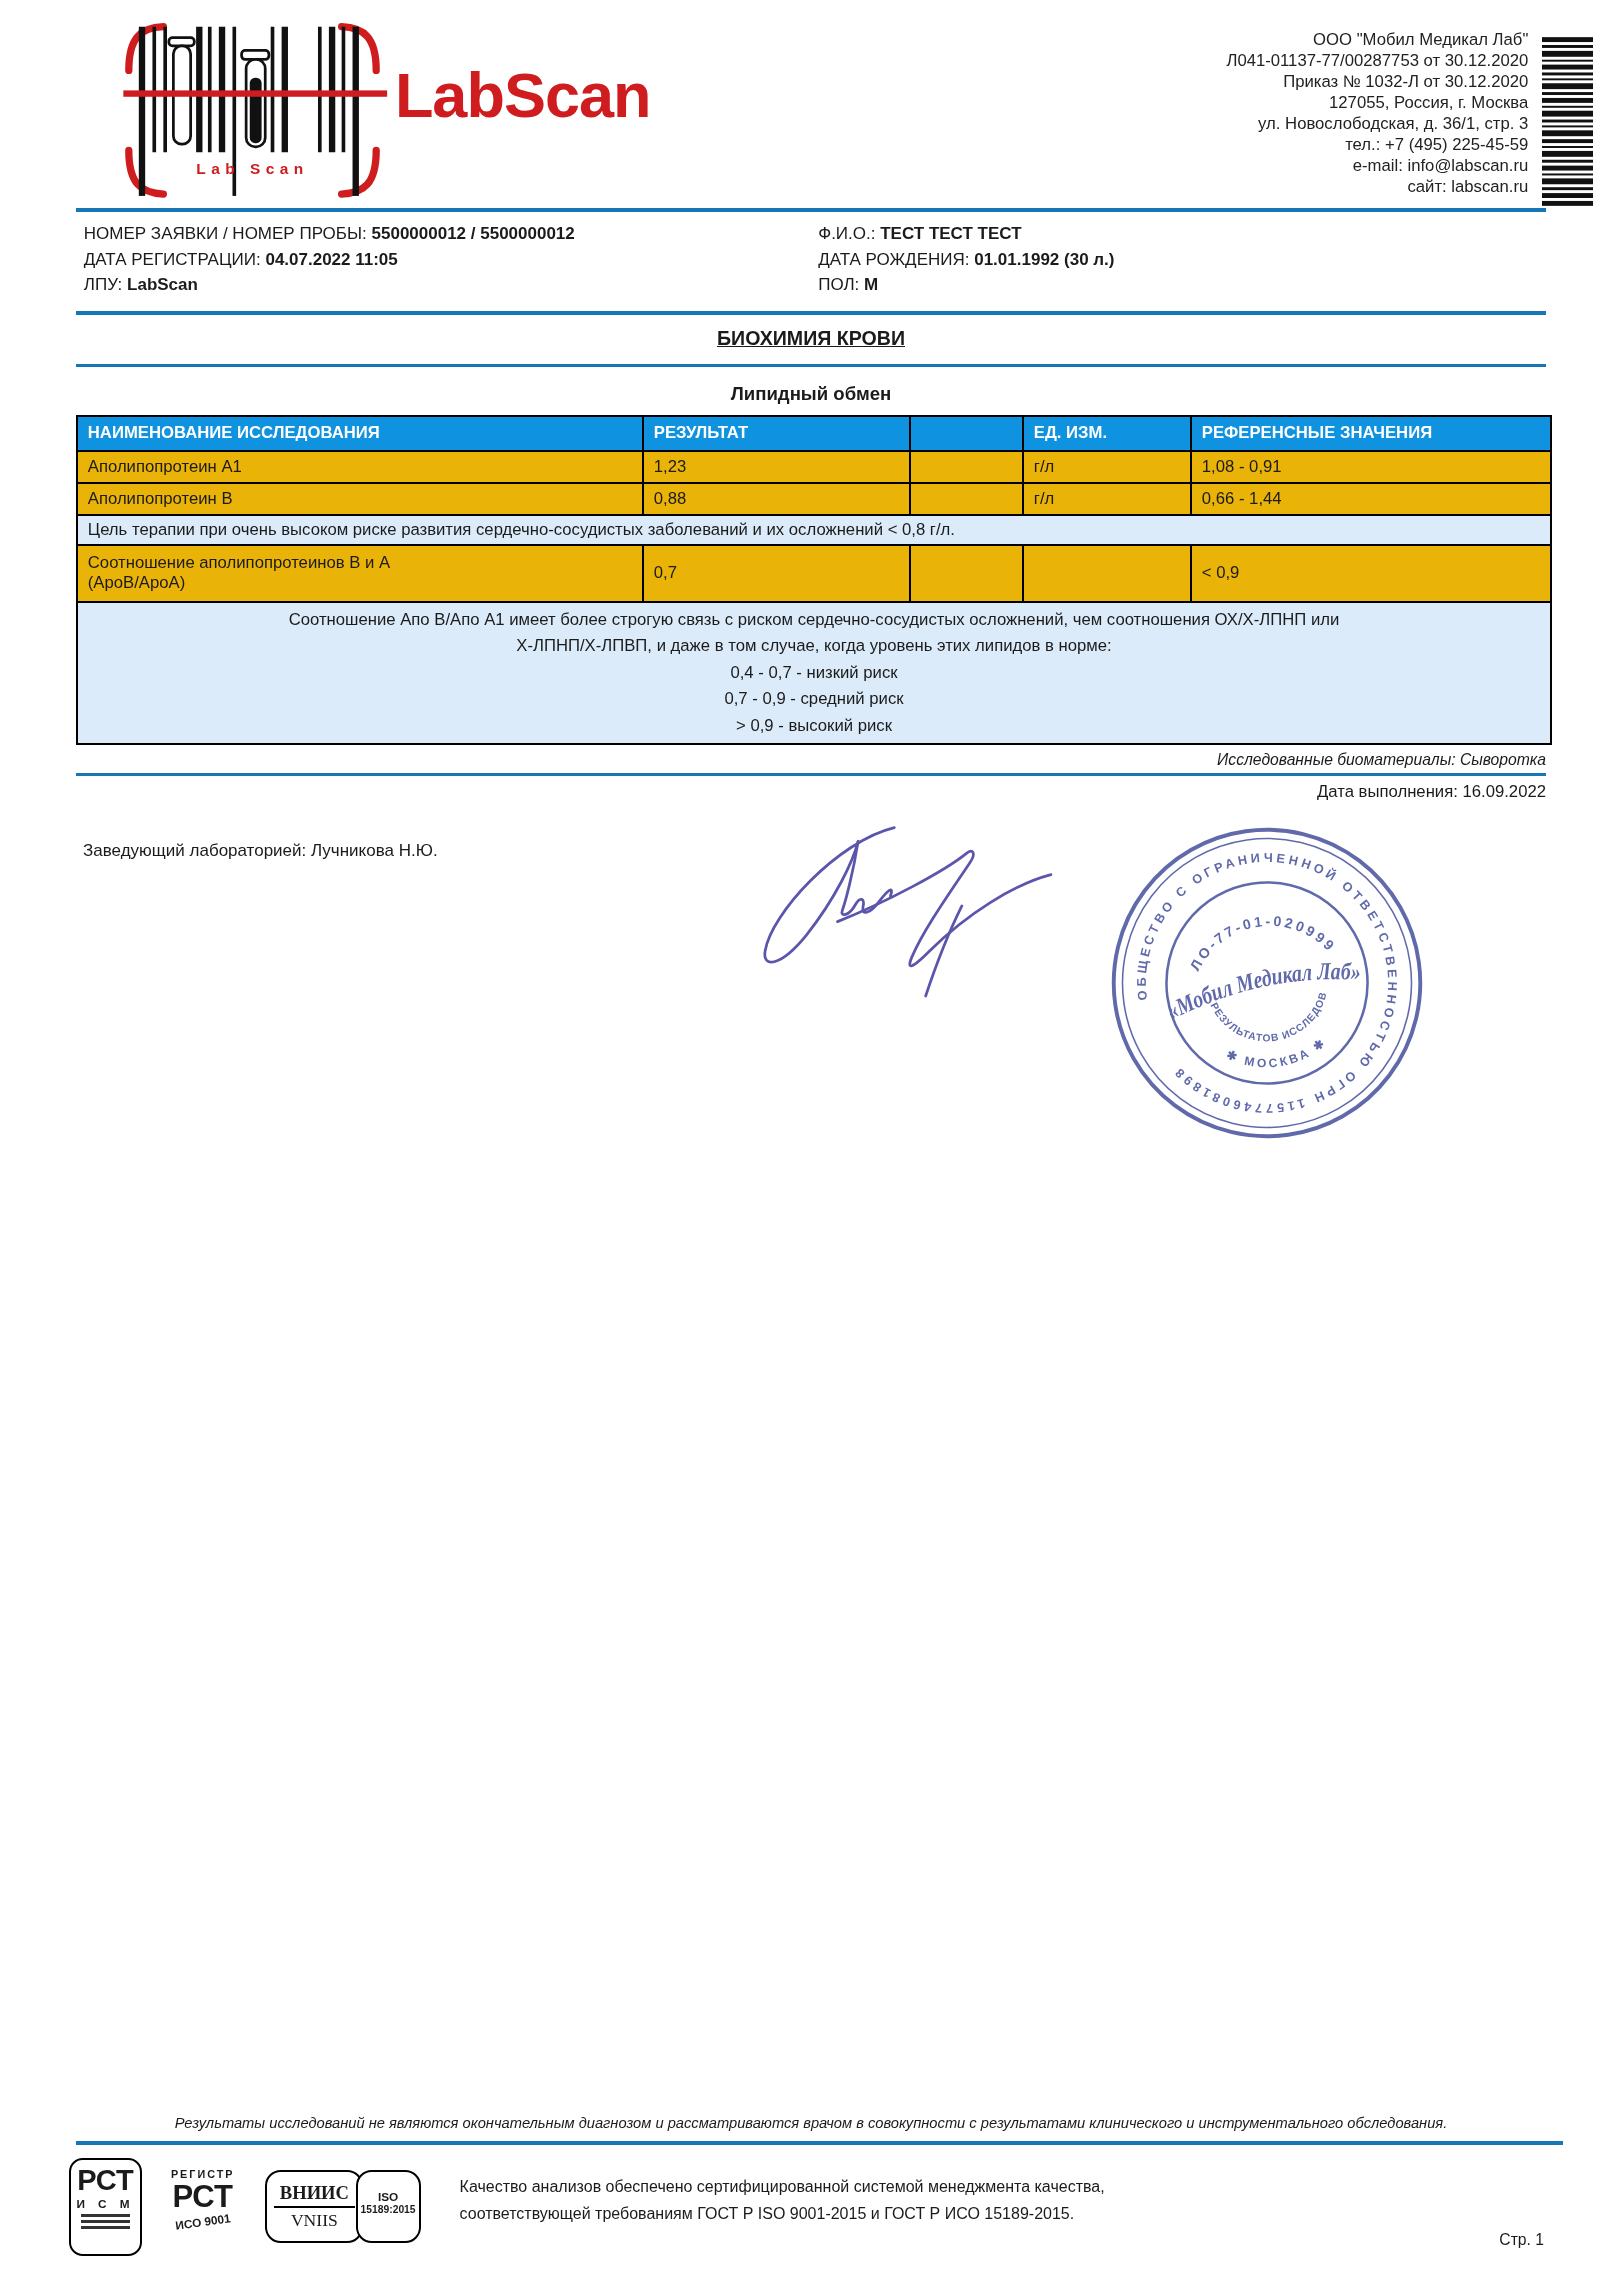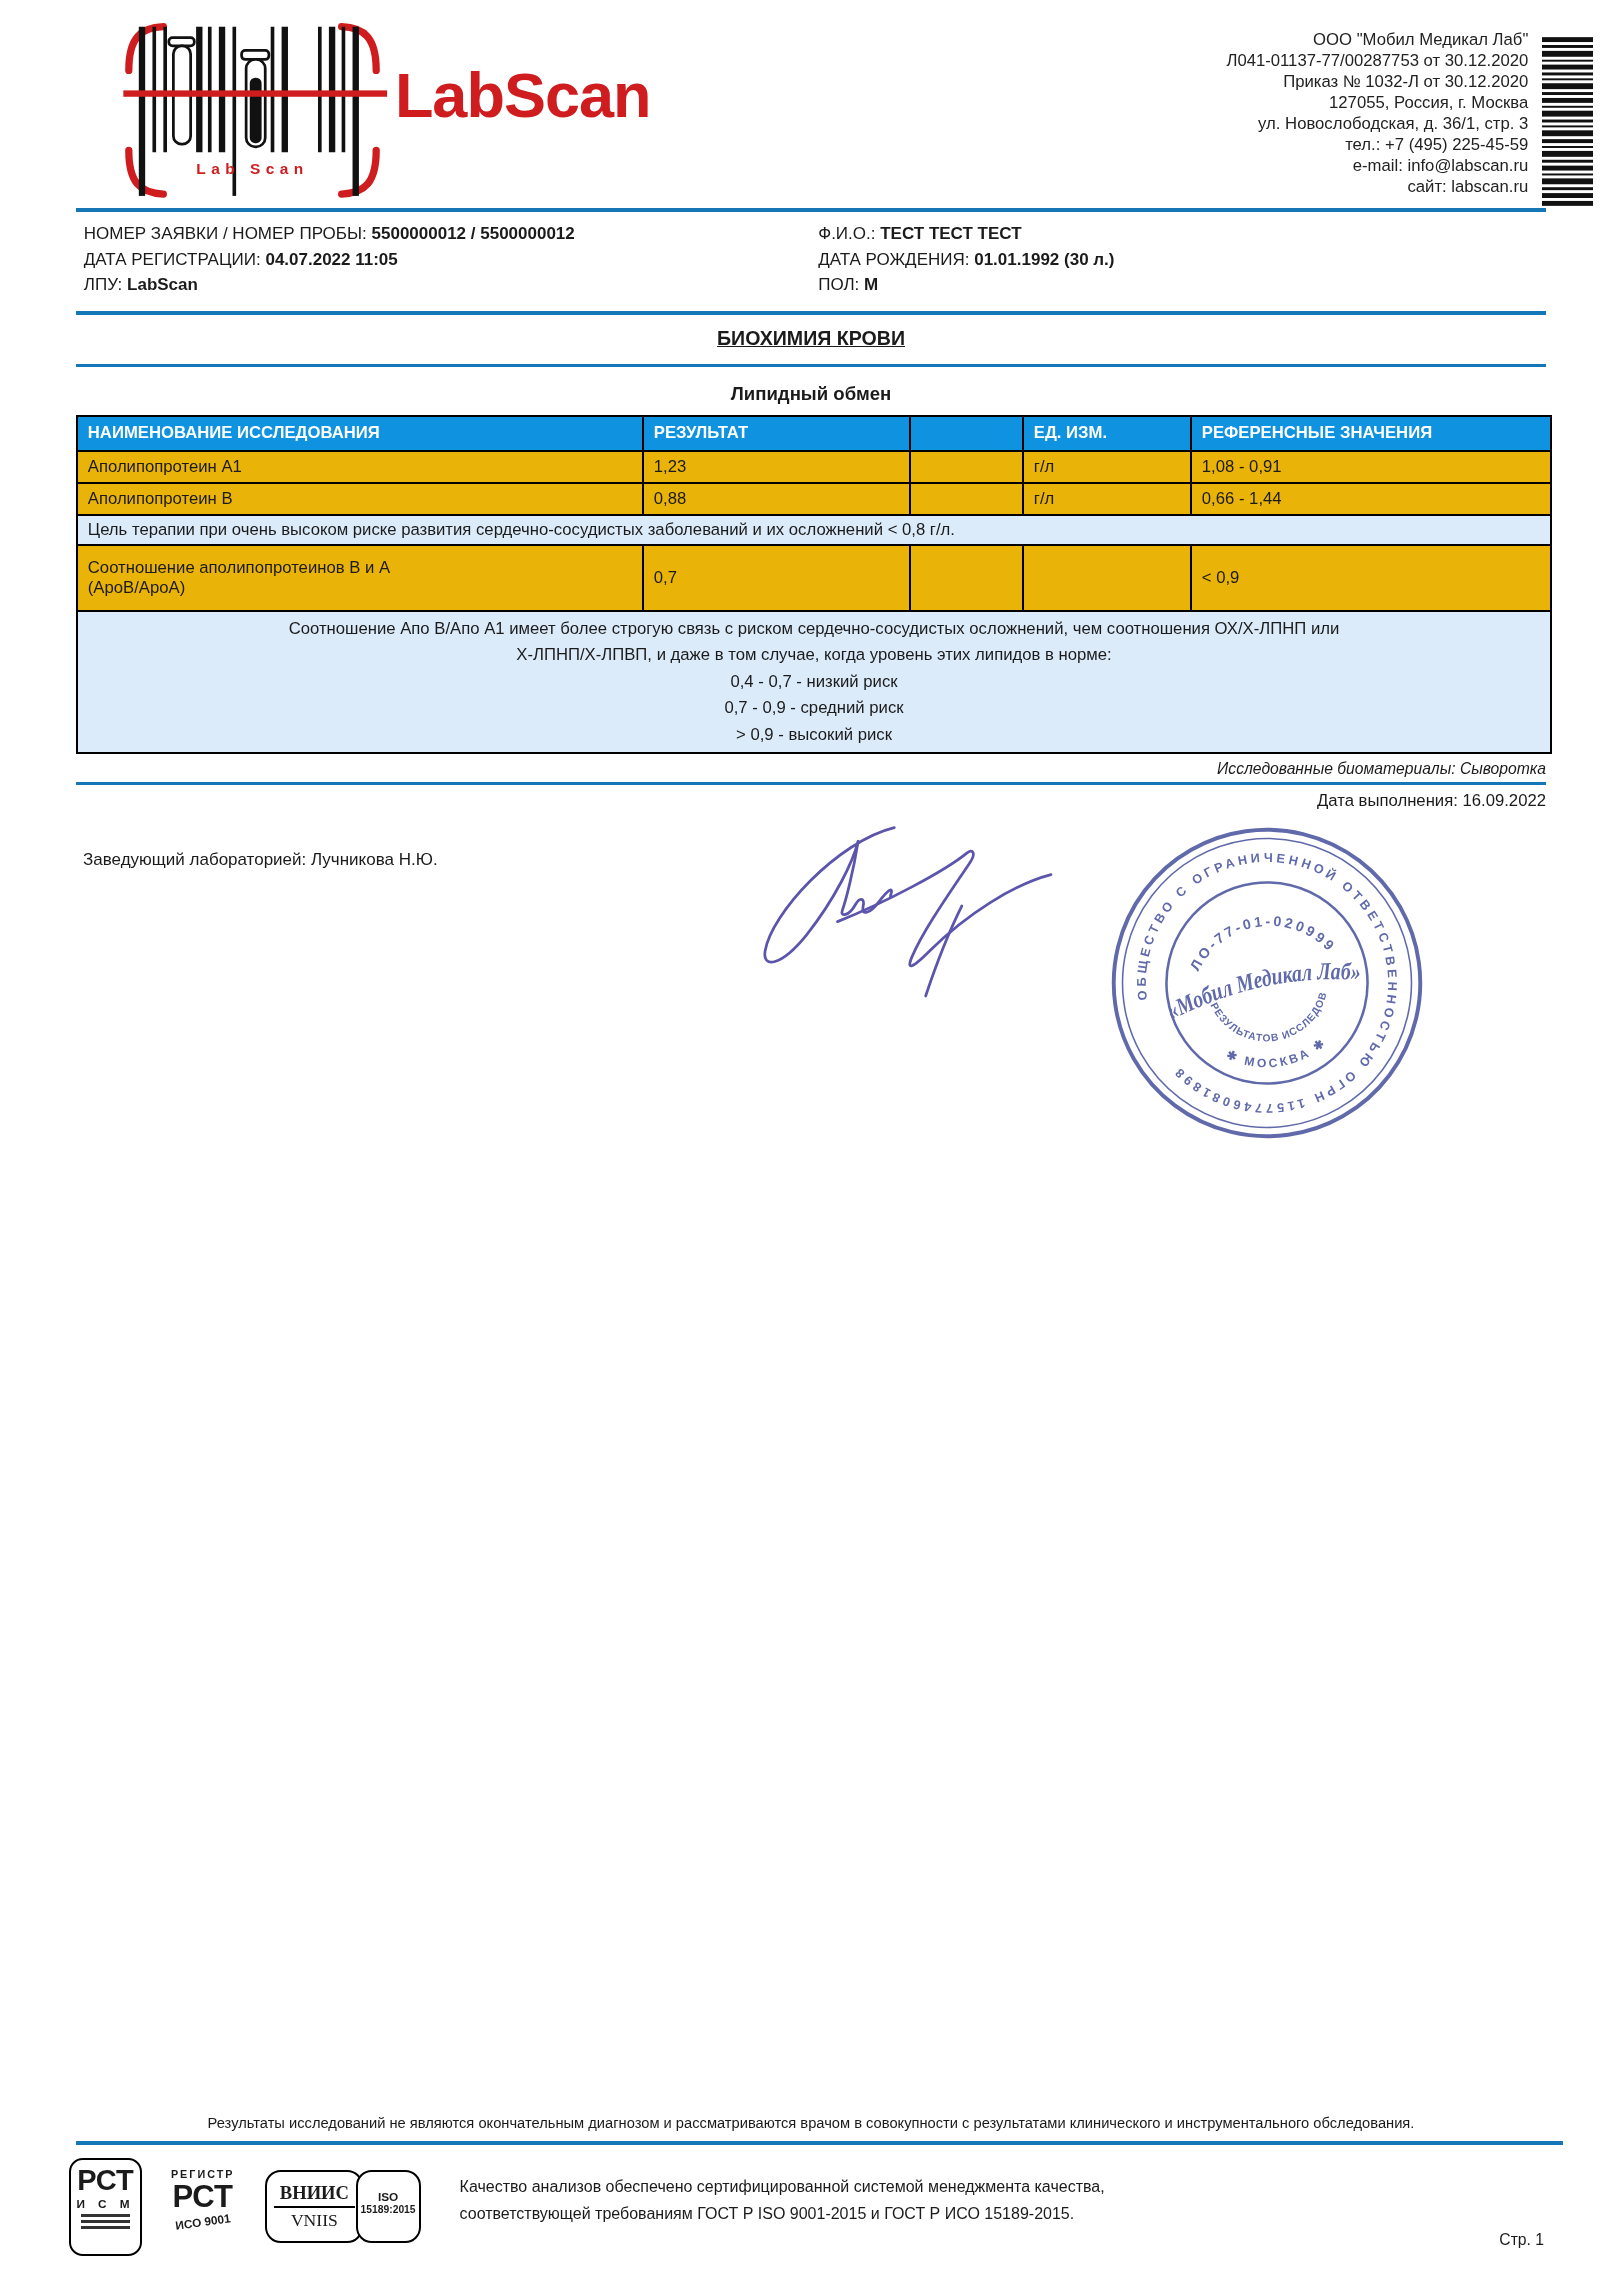--- a/index.html
+++ b/index.html
@@ -29,21 +29,21 @@
   .note2-lines div{line-height:26.5px;text-align:center;}
   
   .meta-bio{margin:5.9px 76px 0 76px;text-align:right;font-style:italic;font-size:15.7px;}
   .meta-rule{height:2.9px;background:#1577b5;margin:3.9px 76px 0 76px;}
   .meta-date{margin:5.9px 76px 0 76px;text-align:right;font-size:16.7px;}
   .head-lab{margin:39px 76px 0 83px;font-size:17px;}
   .signature{position:absolute;left:720px;top:812px;}
   .stamp{position:absolute;left:1103px;top:819px;}
   
   .footer{position:absolute;left:0;top:2115px;width:1622px;}
-  .disclaimer{text-align:center;font-size:14.7px;margin-bottom:9.8px;}
+  .disclaimer{text-align:center;font-size:14.7px;margin-bottom:9.8px;font-style:italic;}
   .f-rule{height:3.9px;background:#1577b5;margin:0 59px 0 76px;}
   .f-row{display:flex;align-items:flex-start;margin:13.7px 0 0 69px;}
   .badge1{width:73px;height:98px;border:2.5px solid #000;border-radius:13.7px;text-align:center;box-sizing:border-box;padding-top:5.9px;}
   .badge1 .pct{font-size:29px;font-weight:bold;line-height:29px;}
   .badge1 .ism{font-size:11.8px;font-weight:bold;letter-spacing:4.9px;margin-top:2px;}
   .mini-line{height:2.9px;background:#333;margin:2.9px 9.8px 0 9.8px;}
   .badge2{width:94px;text-align:center;margin-left:13.7px;padding-top:9.8px;}
   .badge2 .registr{font-size:10.8px;font-weight:bold;letter-spacing:2px;}
   .badge2 .pct{font-size:31px;font-weight:bold;line-height:33px;}
   .badge2 .iso{font-size:11.8px;font-weight:bold;transform:rotate(-8deg);margin-top:2px;}
@@ -201,21 +201,21 @@
         <td>Аполипопротеин B</td>
         <td>0,88</td>
         <td></td>
         <td>г/л</td>
         <td>0,66 - 1,44</td>
       </tr>
       <tr>
         <td class="note" colspan="5" style="height:14px">Цель терапии при очень высоком риске развития сердечно-сосудистых заболеваний и их осложнений &lt; 0,8 г/л.</td>
       </tr>
       <tr>
-        <td style="height:66px">
+        <td style="height:57px">
           <div>Соотношение аполипопротеинов B и A</div>
           <div>(ApoB/ApoA)</div>
         </td>
         <td>0,7</td>
         <td></td>
         <td></td>
         <td>&lt; 0,9</td>
       </tr>
       <tr>
         <td class="note" colspan="5" style="height:137px">

